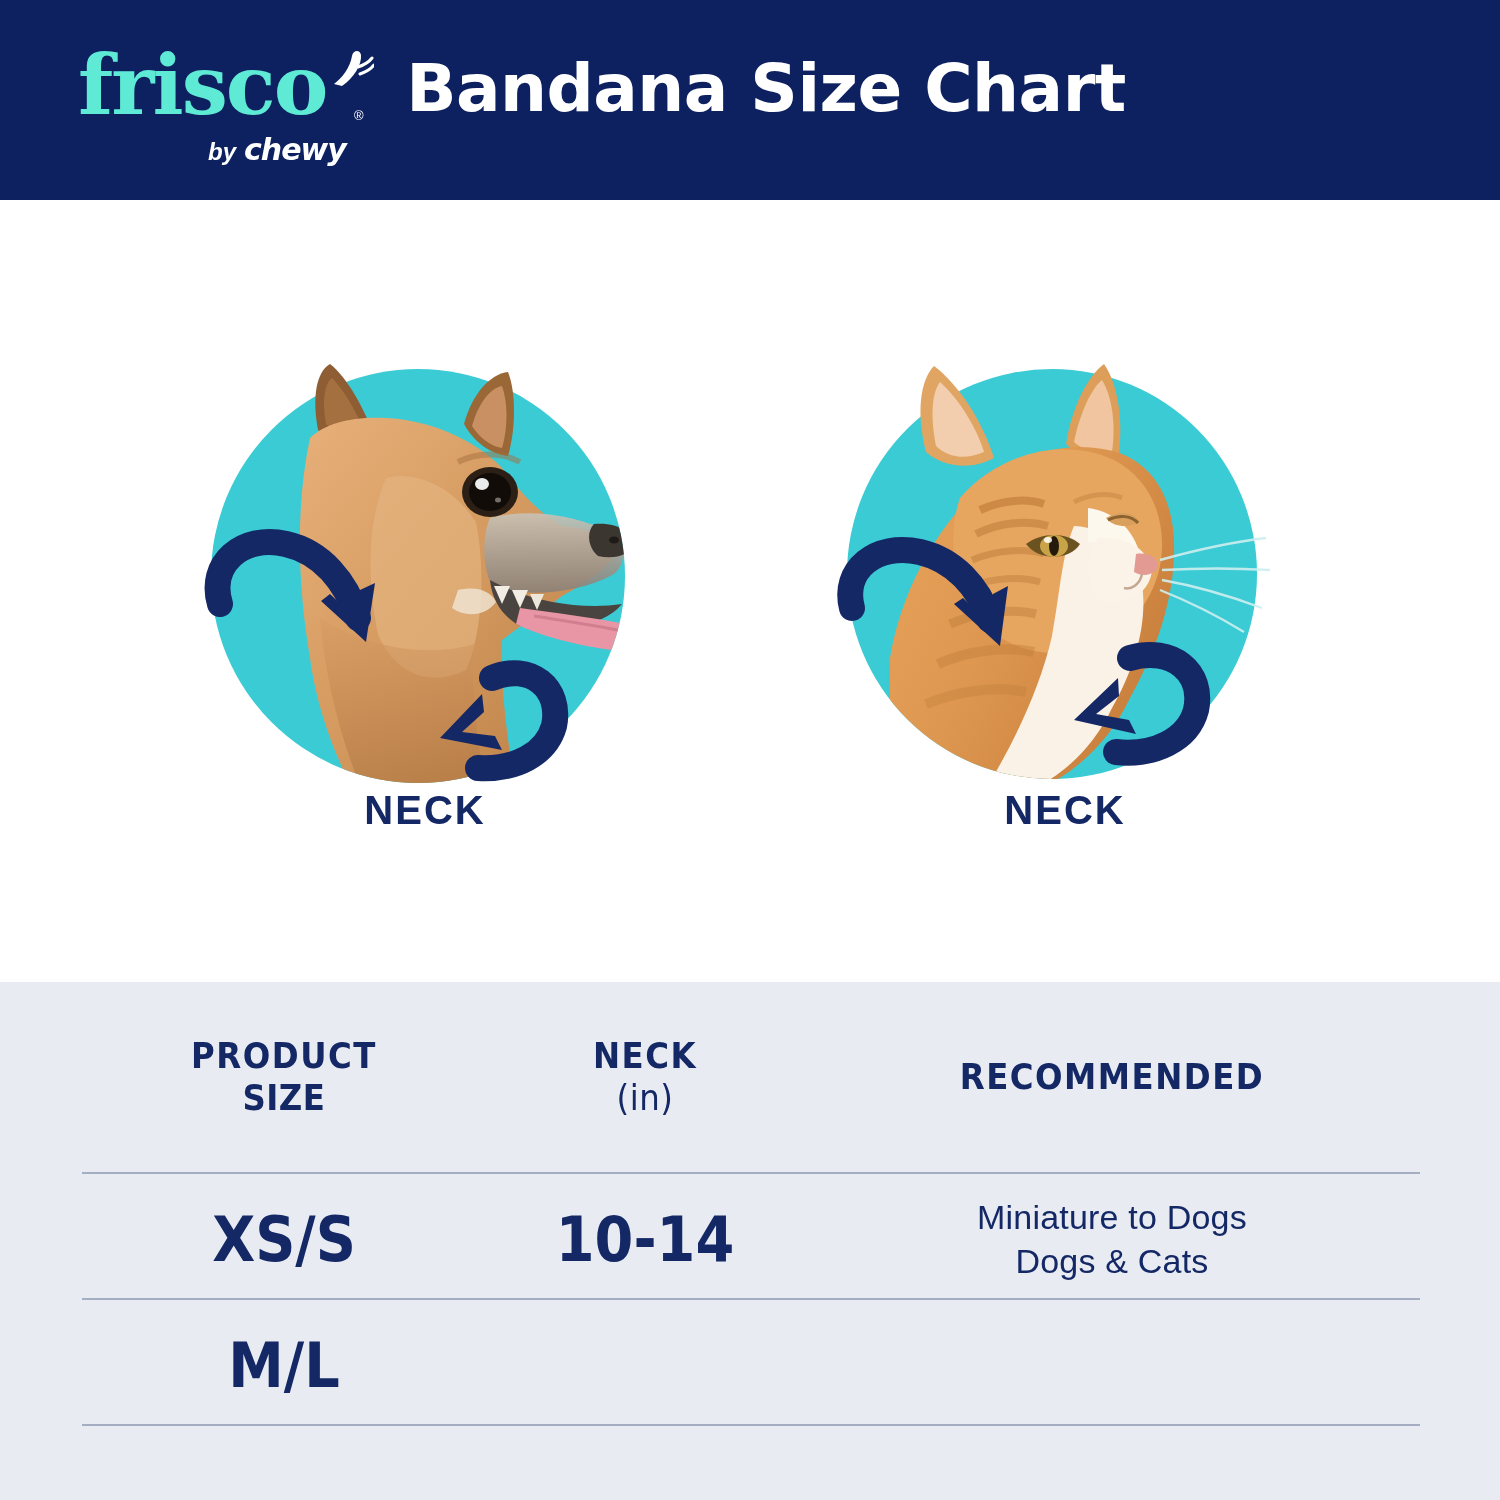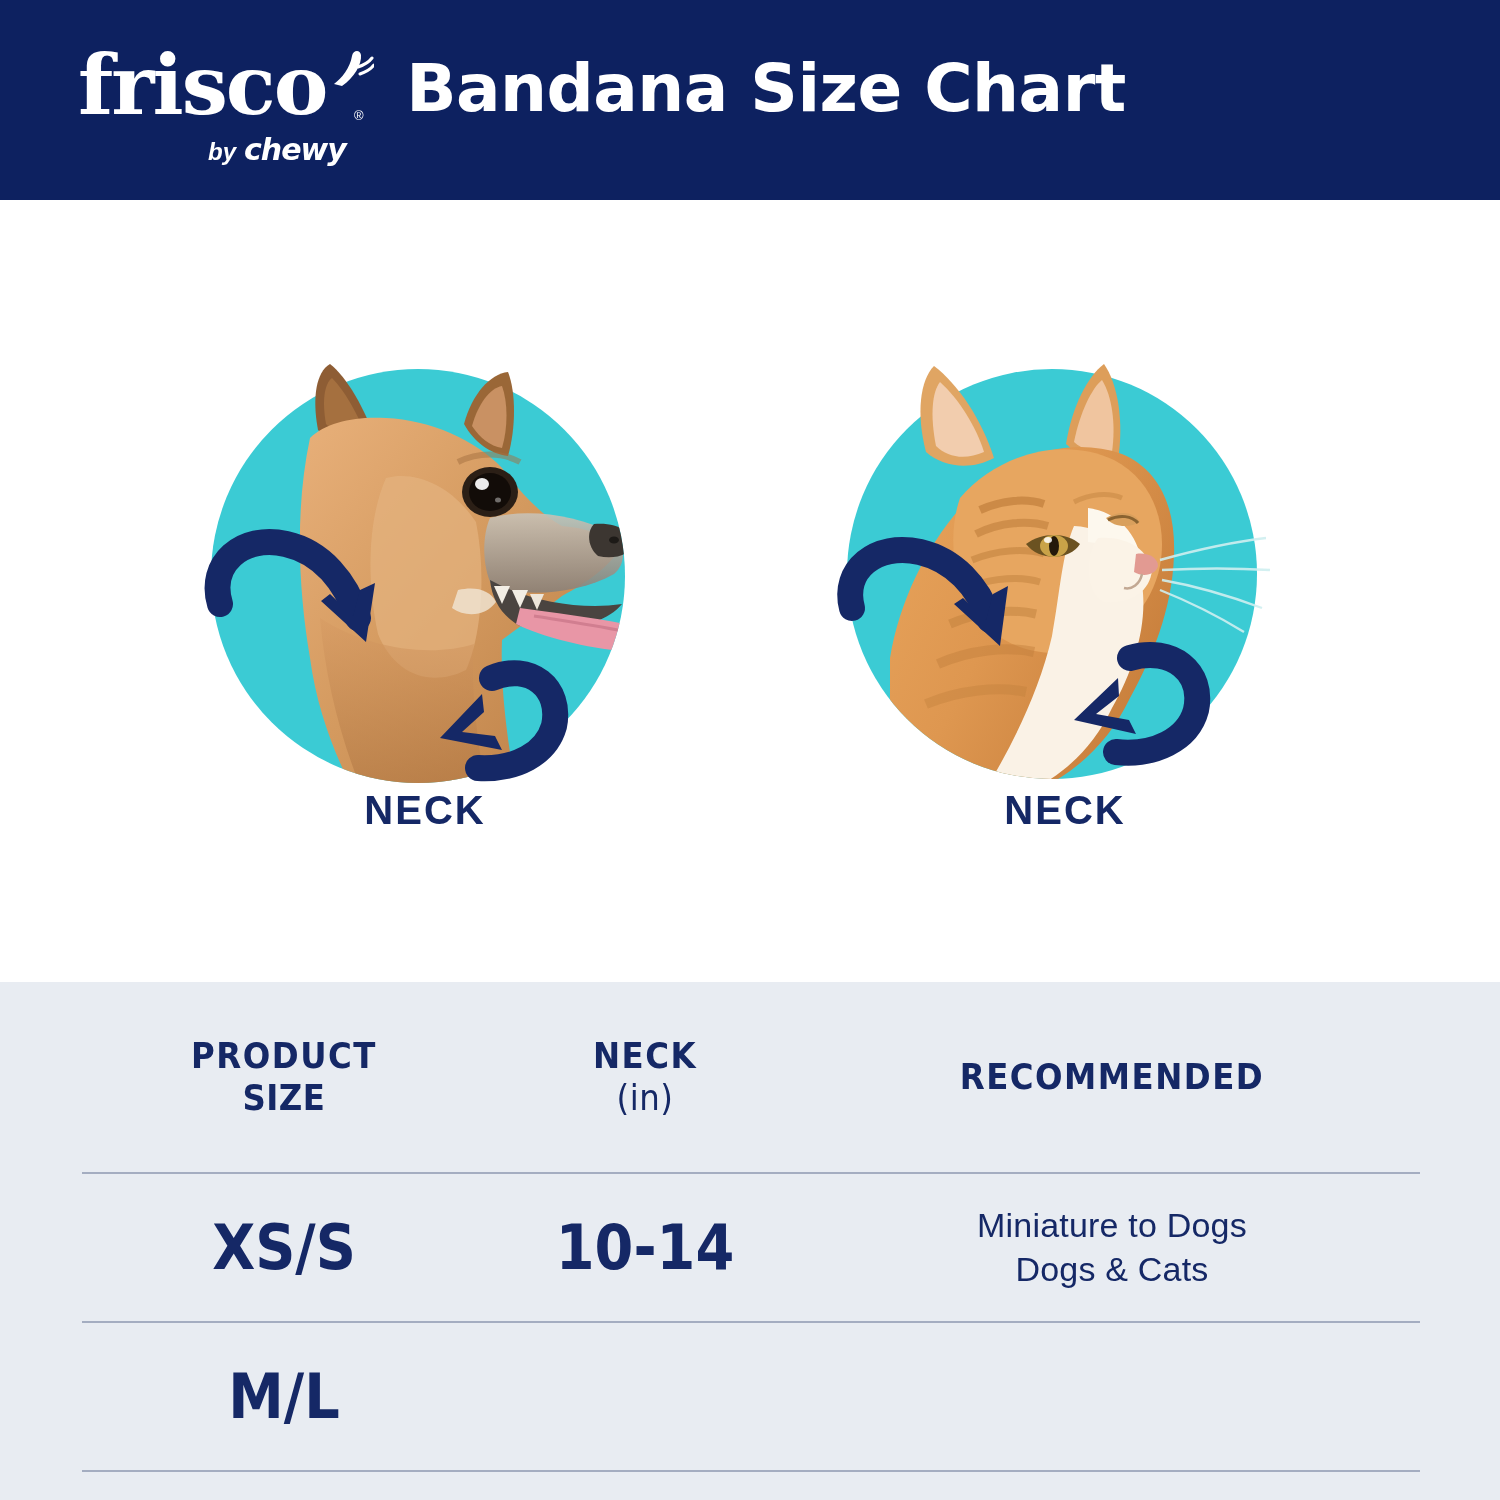--- a/index.html
+++ b/index.html
@@ -34,21 +34,21 @@
     width: 300px;
     height: 130px;
   }
   .logo-word {
     position: absolute;
     left: 0;
     top: 8px;
     font-family: "DejaVu Serif", serif;
     font-size: 82px;
     font-weight: 700;
-    color: #ffffff;
+    color: #5eead4;
     letter-spacing: -2px;
     line-height: 1;
   }
   .logo-tail {
     position: absolute;
     left: 250px;
     top: 12px;
     width: 46px;
     height: 46px;
   }
@@ -144,21 +144,21 @@
     left: 82px;
     top: 0;
     width: 1338px;
   }
   .trow {
     display: flex;
     align-items: center;
     width: 1338px;
   }
   .thead-row { height: 190px; }
-  .tbody-row { height: 147px; }
+  .tbody-row { height: 116px; margin-top: 8px; }
 
   .cell-size   { width: 404px; text-align: center; }
   .cell-neck   { width: 318px; text-align: center; }
   .cell-rec    { width: 616px; text-align: center; }
 
   .th-text {
     color: #152866;
     font-family: "DejaVu Sans Condensed", "Liberation Sans Narrow", "Liberation Sans", sans-serif;
     font-size: 36px;
     font-weight: 700;

